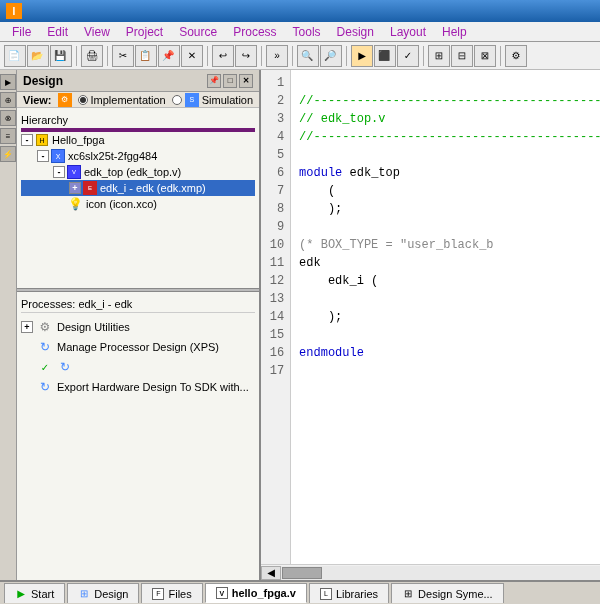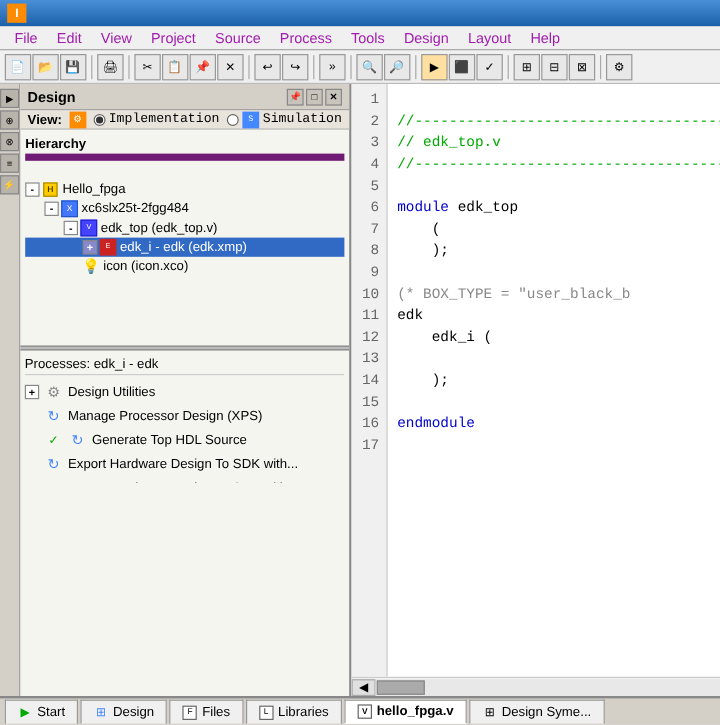--- a/index.html
+++ b/index.html
@@ -132,21 +132,20 @@
       display: flex;
       align-items: center;
       gap: 6px;
       font-size: 11px;
       height: 16px;
     }
     .view-label { font-weight: bold; }
     .view-option {
       display: flex; align-items: center; gap: 3px;
       cursor: pointer;
-      font-family: Liberation Mono, monospace;
     }
     .view-radio {
       width: 10px; height: 10px;
       border: 1px solid #666;
       border-radius: 50%;
       background: white;
       display: flex; align-items: center; justify-content: center;
     }
     .view-radio.selected::after {
       content: '';
@@ -161,25 +160,25 @@
       font-size: 7px; color: white;
     }
 
     
     .hierarchy-panel {
       flex: 1;
       overflow: auto;
       padding: 4px;
     }
     .hierarchy-header {
-      font-weight: bold;
+      font-weight: normal;
       font-size: 11px;
       padding: 2px 0;
-      border-bottom: 6px solid #701a75;
-      margin-bottom: 16px;
+      border-bottom: 4px solid #701a75;
+      margin-bottom: 0;
     }
     .tree-item {
       display: flex;
       align-items: center;
       padding: 1px 0;
       cursor: pointer;
       white-space: nowrap;
       font-size: 11px;
     }
     .tree-item.selected { background: #316ac5; color: white; }
@@ -530,21 +529,20 @@
       </div>
 
       <div class="process-item">
         <div class="tree-indent"></div>
         <div class="process-icon">
           <span style="font-size:10px;color:#00aa00;">✓</span>
         </div>
         <div class="process-icon">
           <span style="font-size:12px;color:#4488ff;">↻</span>
         </div>
-        <span>Generate Top HDL Source</span>
       </div>
 
       <div class="process-item">
         <div class="tree-indent"></div>
         <div class="process-icon">
           <span style="font-size:12px;color:#4488ff;">↻</span>
         </div>
         <span>Export Hardware Design To SDK with...</span>
       </div>
 
@@ -625,31 +623,31 @@
       <span style="font-size:10px;color:#4488ff;">⊞</span>
     </div>
     <span>Design</span>
   </div>
   <div class="tab">
     <div class="tab-icon">
       <div class="icon-doc">F</div>
     </div>
     <span>Files</span>
   </div>
+  <div class="tab active">
+    <div class="tab-icon">
+      <div class="icon-doc">V</div>
+    </div>
+    <span>hello_fpga.v</span>
+  </div>
   <div class="tab">
     <div class="tab-icon">
       <div class="icon-doc">L</div>
     </div>
     <span>Libraries</span>
   </div>
-  <div class="tab active">
-    <div class="tab-icon">
-      <div class="icon-doc">V</div>
-    </div>
-    <span>hello_fpga.v</span>
-  </div>
   <div class="tab">
     <div class="tab-icon">
       <span style="font-size:10px;">⊞</span>
     </div>
     <span>Design Syme...</span>
   </div>
 </div>
 
 </body></html>

